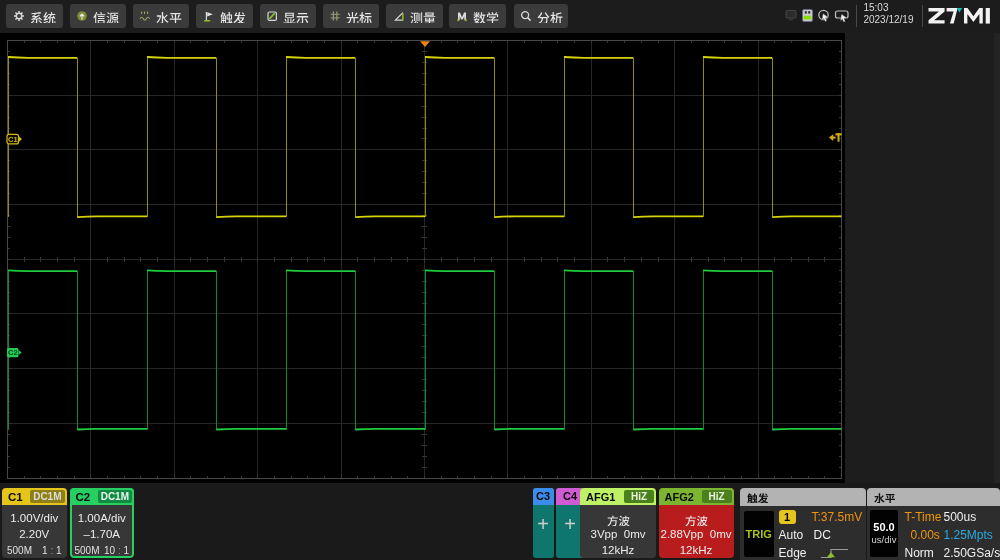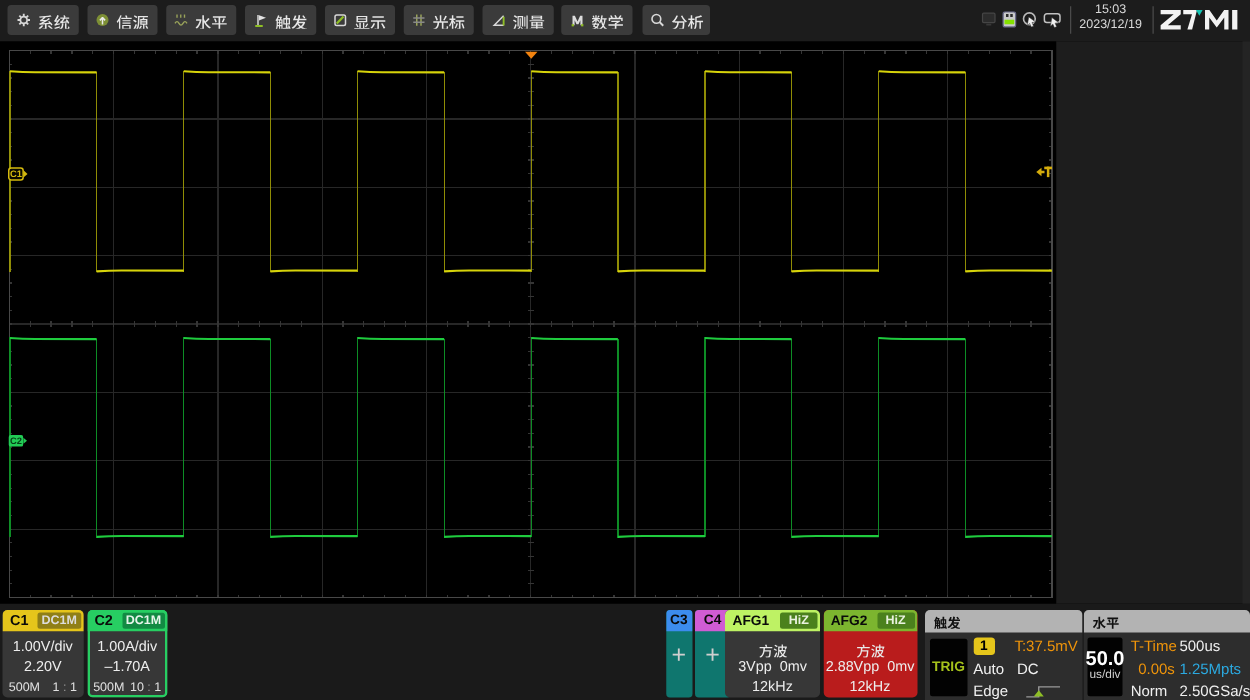--- a/index.html
+++ b/index.html
@@ -2,21 +2,21 @@
 <html><head><meta charset="utf-8"><style>
 *{margin:0;padding:0;box-sizing:border-box}
 html,body{width:1000px;height:560px;background:#000;overflow:hidden;font-family:"Liberation Sans",sans-serif}
 #top{position:absolute;left:0;top:0;width:1000px;height:33px;background:#1c1c1c}
 .mbtn{position:absolute;top:4px;height:23.5px;background:#3b3b3b;border-radius:3px;display:flex;align-items:center;justify-content:center}
 .mgap{width:5px}
 #rp{position:absolute;left:845px;top:33px;width:155px;height:450px;background:#1d1d1d}
 #rpedge{position:absolute;left:994px;top:33px;width:6px;height:450px;background:#242424}
 #bot{position:absolute;left:0;top:483px;width:1000px;height:77px;background:#1a1a1a}
 .sep{position:absolute;top:5px;width:1px;height:22px;background:#4a4a4a}
-.clock{position:absolute;right:86.5px;top:2.3px;text-align:center;color:#dadada;font-size:10px;line-height:12.1px}
+.clock{position:absolute;right:86.5px;top:2.3px;text-align:left;color:#dadada;font-size:10px;line-height:12.1px}
 .chbox{position:absolute;top:5px;height:70px;border-radius:4px;overflow:hidden}
 .chh{height:17px;display:flex;align-items:center;padding:0 2px 0 6px}
 .chn{font-weight:bold;font-size:11.5px;color:#0a0a0a;flex:1}
 .chb{font-size:10px;font-weight:bold;border-radius:2px;padding:1px 3px;line-height:11px}
 .r1,.r2{position:absolute;left:0;right:0;top:24px;text-align:center;font-size:11.5px;color:#ededed;display:flex;justify-content:center}
 .r2{top:39.5px}
 .r3{position:absolute;left:0;right:0;top:57px;display:flex;justify-content:space-between;font-size:10px;color:#e0e0e0;padding:0 5px}
 .ring{position:absolute;left:0;top:0;right:0;bottom:0;border-radius:4px}
 .cl{color:#999}
 .smbox{position:absolute;top:5px;height:70px;border-radius:3px;overflow:hidden;background:#0f766e}
@@ -270,21 +270,21 @@
       </div>
     </div>
     <div class="panel" style="left:866.5px;width:133.5px">
       <div class="ph">
         <svg width="21.6" height="12.8" viewBox="0 0 21.6 12.8" style="display:block">
           <path transform="translate(0.0,0) scale(0.9000)" d="M0.7 6.7V8.1H3.2C2.7 10.2 1.7 11.9 0.3 12.8C0.6 13.0 1.2 13.6 1.4 13.9C3.1 12.7 4.4 10.2 5.0 7.0L4.0 6.6L3.7 6.7ZM9.6 5.8C9.1 6.6 8.2 7.5 7.5 8.2C7.2 7.7 7.0 7.2 6.8 6.7V3.7H5.3V13.2C5.3 13.4 5.2 13.4 5.0 13.4C4.8 13.4 4.1 13.4 3.5 13.4C3.7 13.8 3.9 14.6 4.0 15.0C5.0 15.0 5.7 14.9 6.2 14.7C6.7 14.4 6.8 14.0 6.8 13.2V9.7C7.8 11.5 9.0 13.0 10.7 13.9C11.0 13.5 11.5 12.8 11.8 12.5C10.3 11.9 9.1 10.7 8.1 9.3C9.0 8.7 10.1 7.7 10.9 6.8Z" fill="#111"></path>
           <path transform="translate(10.8,0) scale(0.9000)" d="M1.9 6.7C2.3 7.5 2.7 8.5 2.8 9.2L4.2 8.7C4.1 8.1 3.6 7.1 3.2 6.3ZM8.7 6.2C8.5 7.0 8.1 8.1 7.7 8.8L9.0 9.2C9.4 8.5 9.9 7.6 10.3 6.6ZM0.6 9.6V11.0H5.2V15.0H6.7V11.0H11.5V9.6H6.7V5.9H10.8V4.5H1.2V5.9H5.2V9.6Z" fill="#111"></path>
         </svg>
       </div>
       <div class="blk" style="left:3.5px;top:22px;width:28px;height:46.5px;flex-direction:column">
-        <span style="color:#fff;font-weight:bold;font-size:16px;line-height:13px">50.0</span>
+        <span style="color:#fff;font-weight:bold;font-size:11px;line-height:13px">50.0</span>
         <span style="color:#d0d0d0;font-size:9.5px;line-height:11px">us/div</span>
       </div>
       <div class="txt" style="left:38px;top:21.5px;color:#ef940a">T-Time</div>
       <div class="txt" style="left:77px;top:21.5px;color:#f0f0f0">500us</div>
       <div class="txt" style="left:44px;top:40px;color:#ef940a">0.00s</div>
       <div class="txt" style="left:77px;top:40px;color:#2ba9e0">1.25Mpts</div>
       <div class="txt" style="left:38px;top:58px;color:#f0f0f0">Norm</div>
       <div class="txt" style="left:77px;top:58px;color:#f0f0f0">2.50GSa/s</div>
     </div>
   </div>

